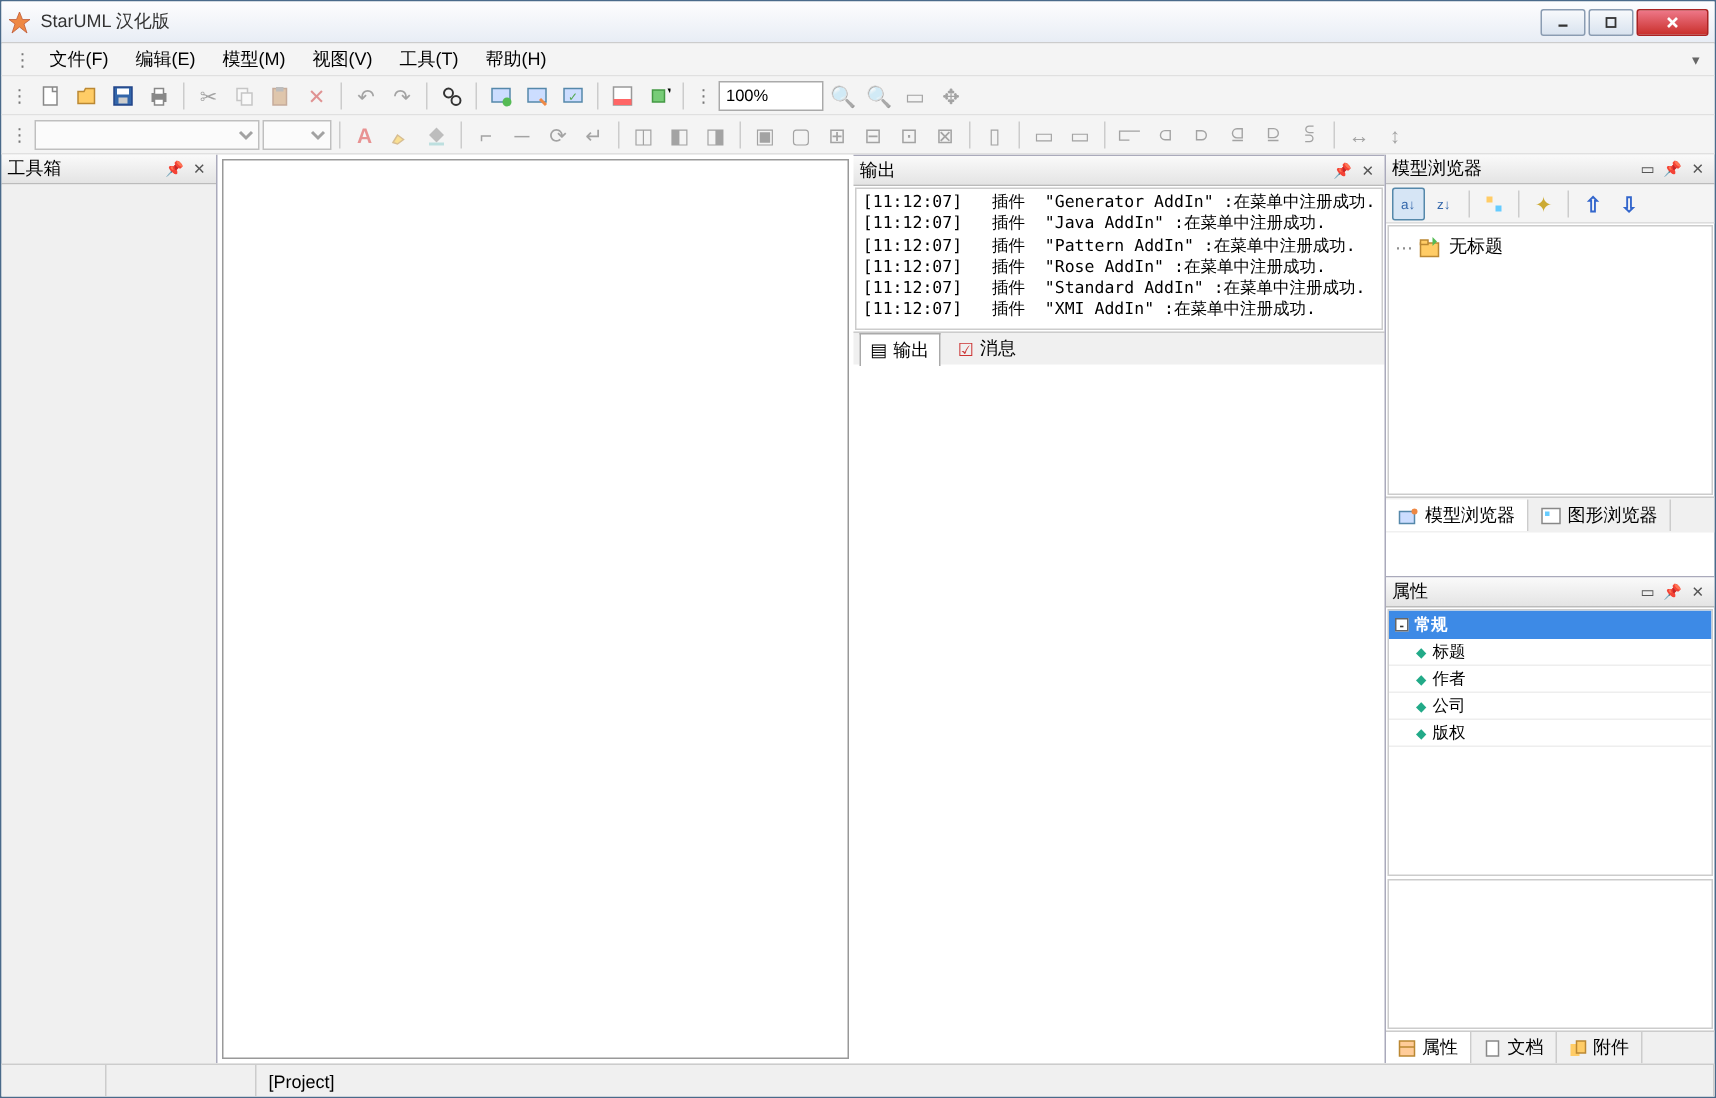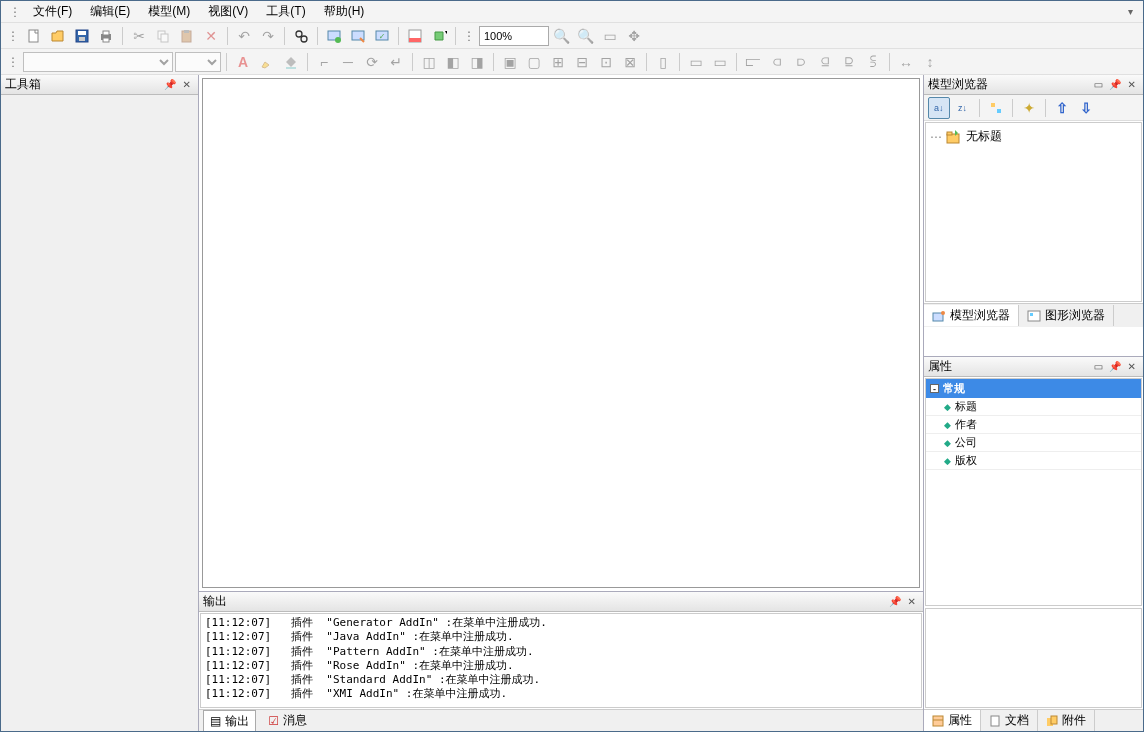--- a/index.html
+++ b/index.html
@@ -15,22 +15,22 @@
 .menubar .menu-item { padding: 2px 8px; cursor: pointer; }
 .menubar .overflow { margin-left: auto; font-size: 10px; color: #666; cursor: pointer; padding: 0 4px; }
 .toolbar { height: 26px; background: #f4f4f4; display: flex; align-items: center; padding: 0 4px; gap: 2px; border-bottom: 1px solid #e0e0e0; }
 .tbtn { width: 22px; height: 22px; display: flex; align-items: center; justify-content: center; cursor: pointer; border-radius: 2px; font-size: 14px; color: #555; }
 .tbtn.disabled { opacity: 0.5; cursor: default; }
 .tsep { width: 1px; height: 18px; background: #ccc; margin: 0 3px; }
 .zoom-combo { width: 70px; height: 20px; border: 1px solid #aaa; background: #fff; font-size: 11px; padding: 0 4px; }
 .toolbar2 { height: 26px; background: #f4f4f4; display: flex; align-items: center; padding: 0 4px; gap: 2px; border-bottom: 1px solid #e0e0e0; }
 .fmt-combo { height: 20px; border: 1px solid #aaa; background: #fff; font-size: 11px; padding: 0 4px; }
 .main-area { flex: 1; display: flex; overflow: hidden; }
-.left-col { width: 198px; display: flex; flex-direction: column; border-right: 1px solid #aab; }
-.center-col { flex: 1; display: flex; flex-direction: column; }
+.left-col { width: 144px; display: flex; flex-direction: column; border-right: 1px solid #aab; }
+.center-col { flex: 1; display: flex; flex-direction: row; }
 .right-col { width: 220px; display: flex; flex-direction: column; border-left: 1px solid #aab; }
 .panel-header { height: 20px; background: linear-gradient(#fafafa, #e4e4e4); border-bottom: 1px solid #bbb; display: flex; align-items: center; padding: 0 4px; font-size: 12px; }
 .panel-header .ph-title { flex: 1; }
 .panel-header .ph-icon { font-size: 10px; color: #555; cursor: pointer; padding: 0 3px; }
 .toolbox-body { flex: 1; background: #f0f0f0; }
 .canvas-area { flex: 1; background: #f0f0f0; border: 1px solid #fff; margin: 2px; }
 .canvas-inner { width: 100%; height: 100%; background: #fff; border: 1px solid #999; margin: 0; }
 .output-panel { height: 140px; display: flex; flex-direction: column; border-top: 1px solid #aab; }
 .output-body { flex: 1; background: #fff; font-family: Consolas, monospace; font-size: 11px; padding: 2px 4px; overflow-y: scroll; border: 1px solid #ccc; margin: 1px; white-space: pre; line-height: 1.3; }
 .output-tabs { height: 22px; background: #f0f0f0; display: flex; align-items: center; padding: 0 4px; gap: 6px; border-top: 1px solid #ccc; }
@@ -64,20 +64,46 @@
 svg { display: block; }
 .center-top-split { display:flex; flex:1; }
 .center-top-split .canvas-wrap { flex:1; display:flex; }
 .dotted-handle { font-size: 12px; color:#777; padding:0 2px; letter-spacing: -2px; margin-right:2px; }
 </style>
 </head>
 <body>
 
 <div class="window">
 
+  <div class="titlebar">
+    <span class="app-icon">
+      <svg width="16" height="16" viewBox="0 0 16 16">
+          <polygon points="8,1 10,6 15,6 11,9 13,15 8,11 3,15 5,9 1,6 6,6" fill="#e84" stroke="#b53" stroke-width="0.5"></polygon>
+        </svg>
+    </span>
+    <span class="title">StarUML 汉化版</span>
+    <div class="win-controls">
+      <div class="win-btn">
+          <svg width="10" height="10">
+            <line x1="2" y1="7" x2="8" y2="7" stroke="#333" stroke-width="1.5"></line>
+          </svg>
+        </div>
+      <div class="win-btn">
+          <svg width="10" height="10">
+            <rect x="2" y="2" width="6" height="6" fill="none" stroke="#333" stroke-width="1.2"></rect>
+          </svg>
+        </div>
+      <div class="win-btn close">
+          <svg width="12" height="12">
+            <line x1="3" y1="3" x2="9" y2="9" stroke="#fff" stroke-width="1.8"></line>
+            <line x1="9" y1="3" x2="3" y2="9" stroke="#fff" stroke-width="1.8"></line>
+          </svg>
+        </div>
+    </div>
+  </div>
 
   <div class="menubar">
     <span class="dotted-handle">⋮</span>
     <span class="menu-item">文件(F)</span>
     <span class="menu-item">编辑(E)</span>
     <span class="menu-item">模型(M)</span>
     <span class="menu-item">视图(V)</span>
     <span class="menu-item">工具(T)</span>
     <span class="menu-item">帮助(H)</span>
     <span class="overflow">▾</span>
@@ -406,14 +432,19 @@
                   <rect x="5" y="1" width="6" height="8" fill="#fc6" stroke="#b83"></rect>
                 </svg>
               </span>
               <span>附件</span>
             </span>
         </div>
       </div>
     </div>
   </div>
 
+  <div class="statusbar">
+    <div class="cell c1"></div>
+    <div class="cell c2"></div>
+    <div class="cell c3">[Project]</div>
+  </div>
 
 </div>
 
 </body></html>

